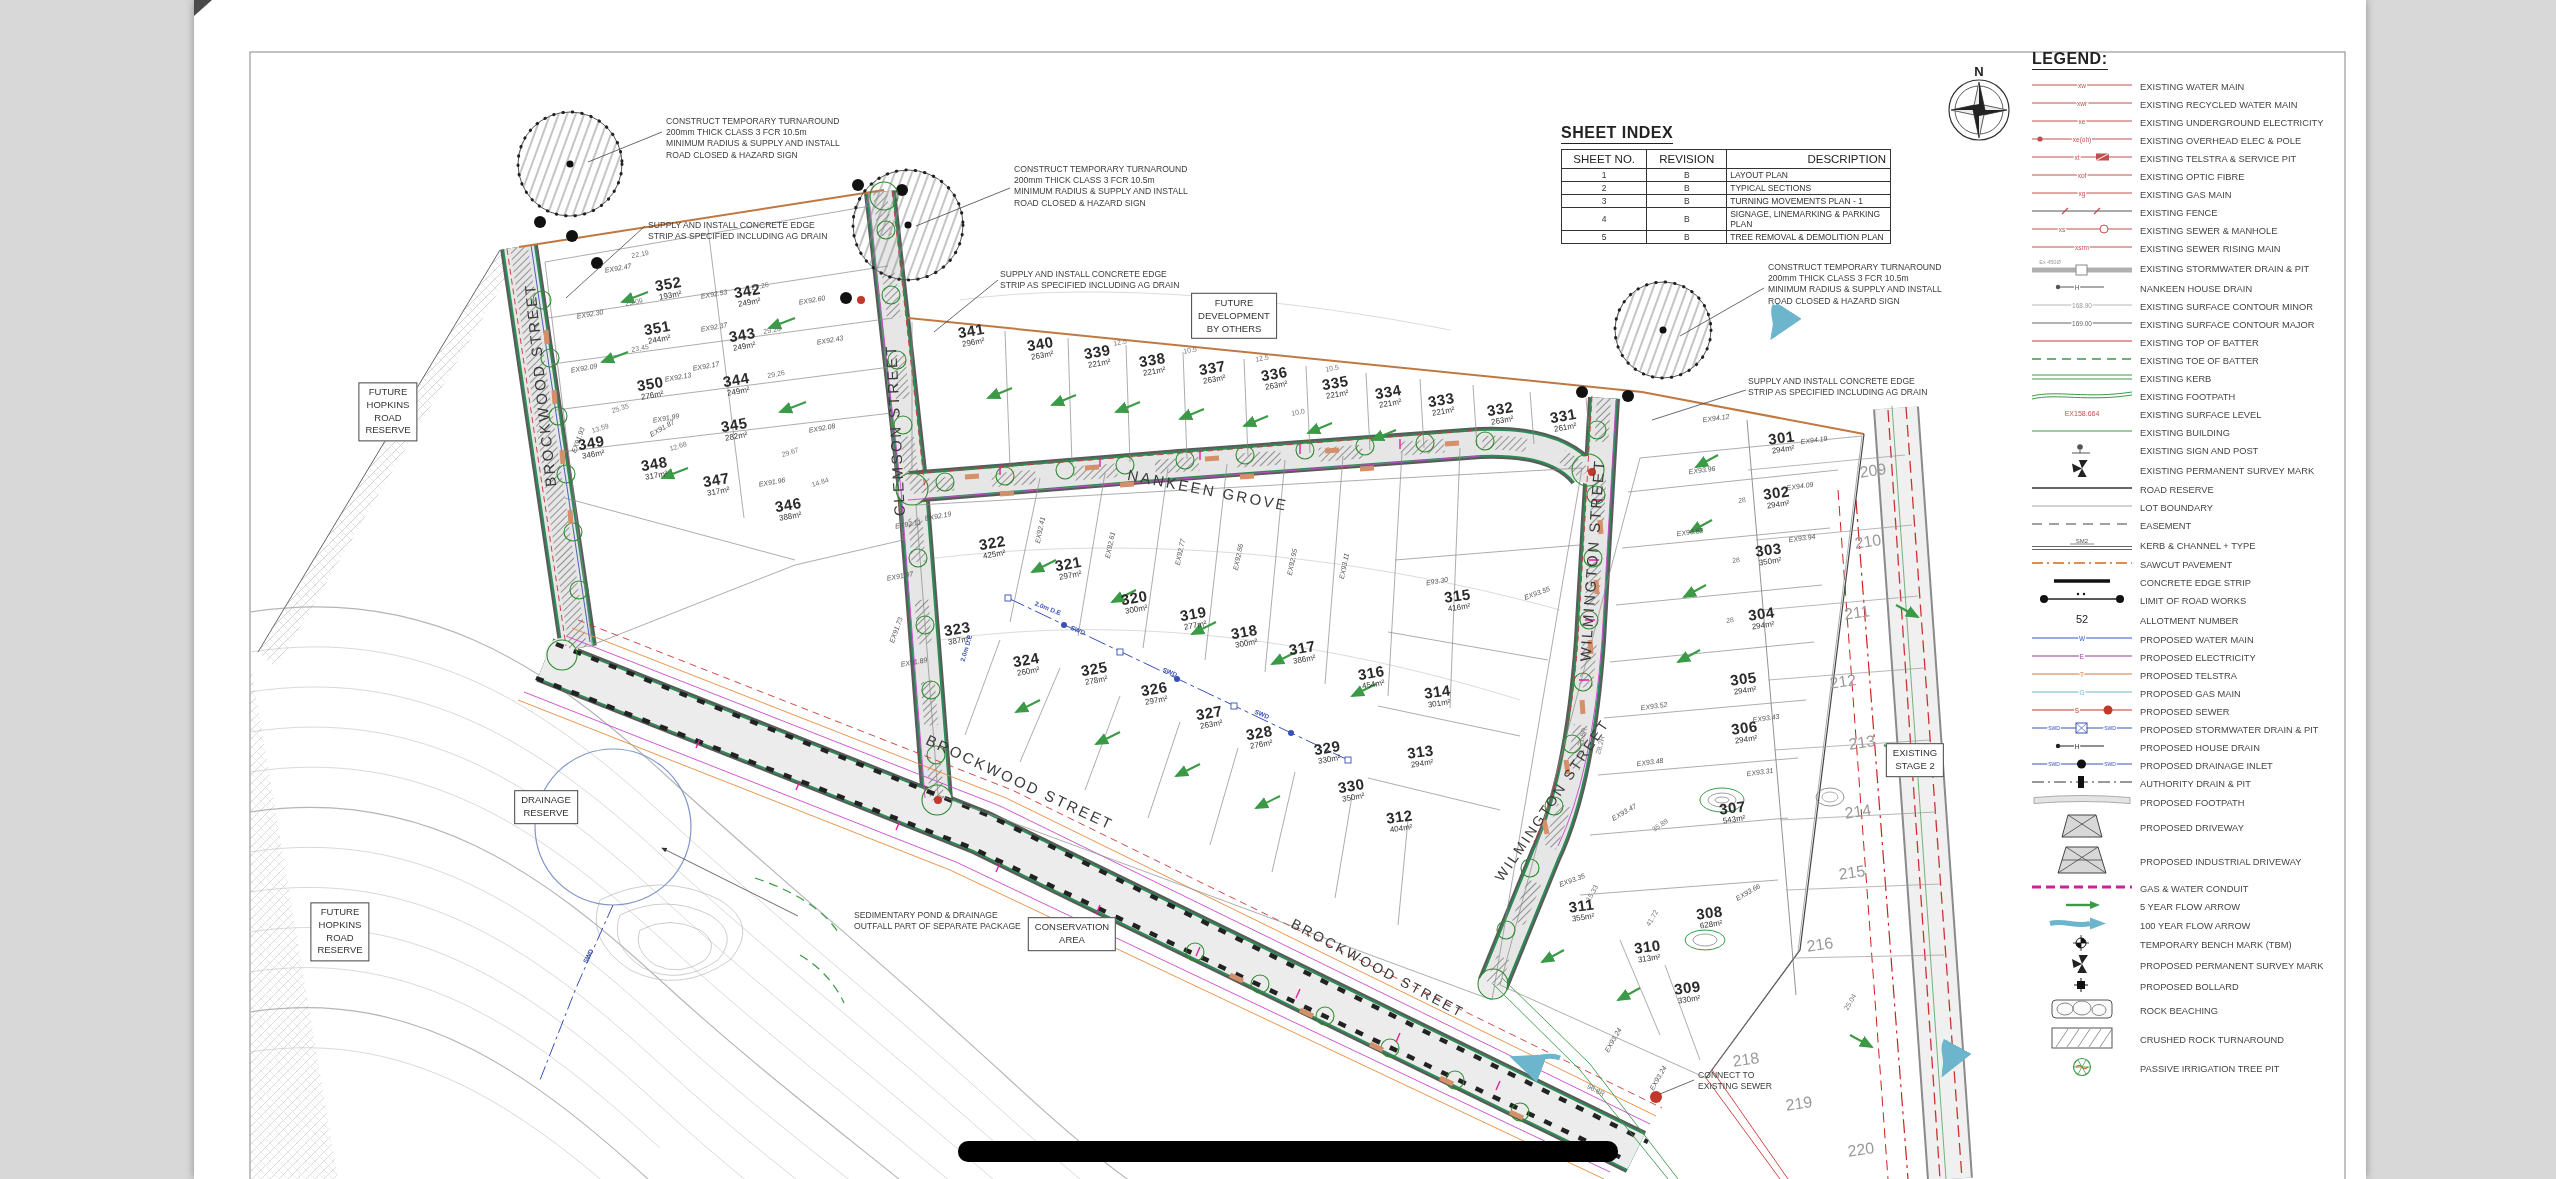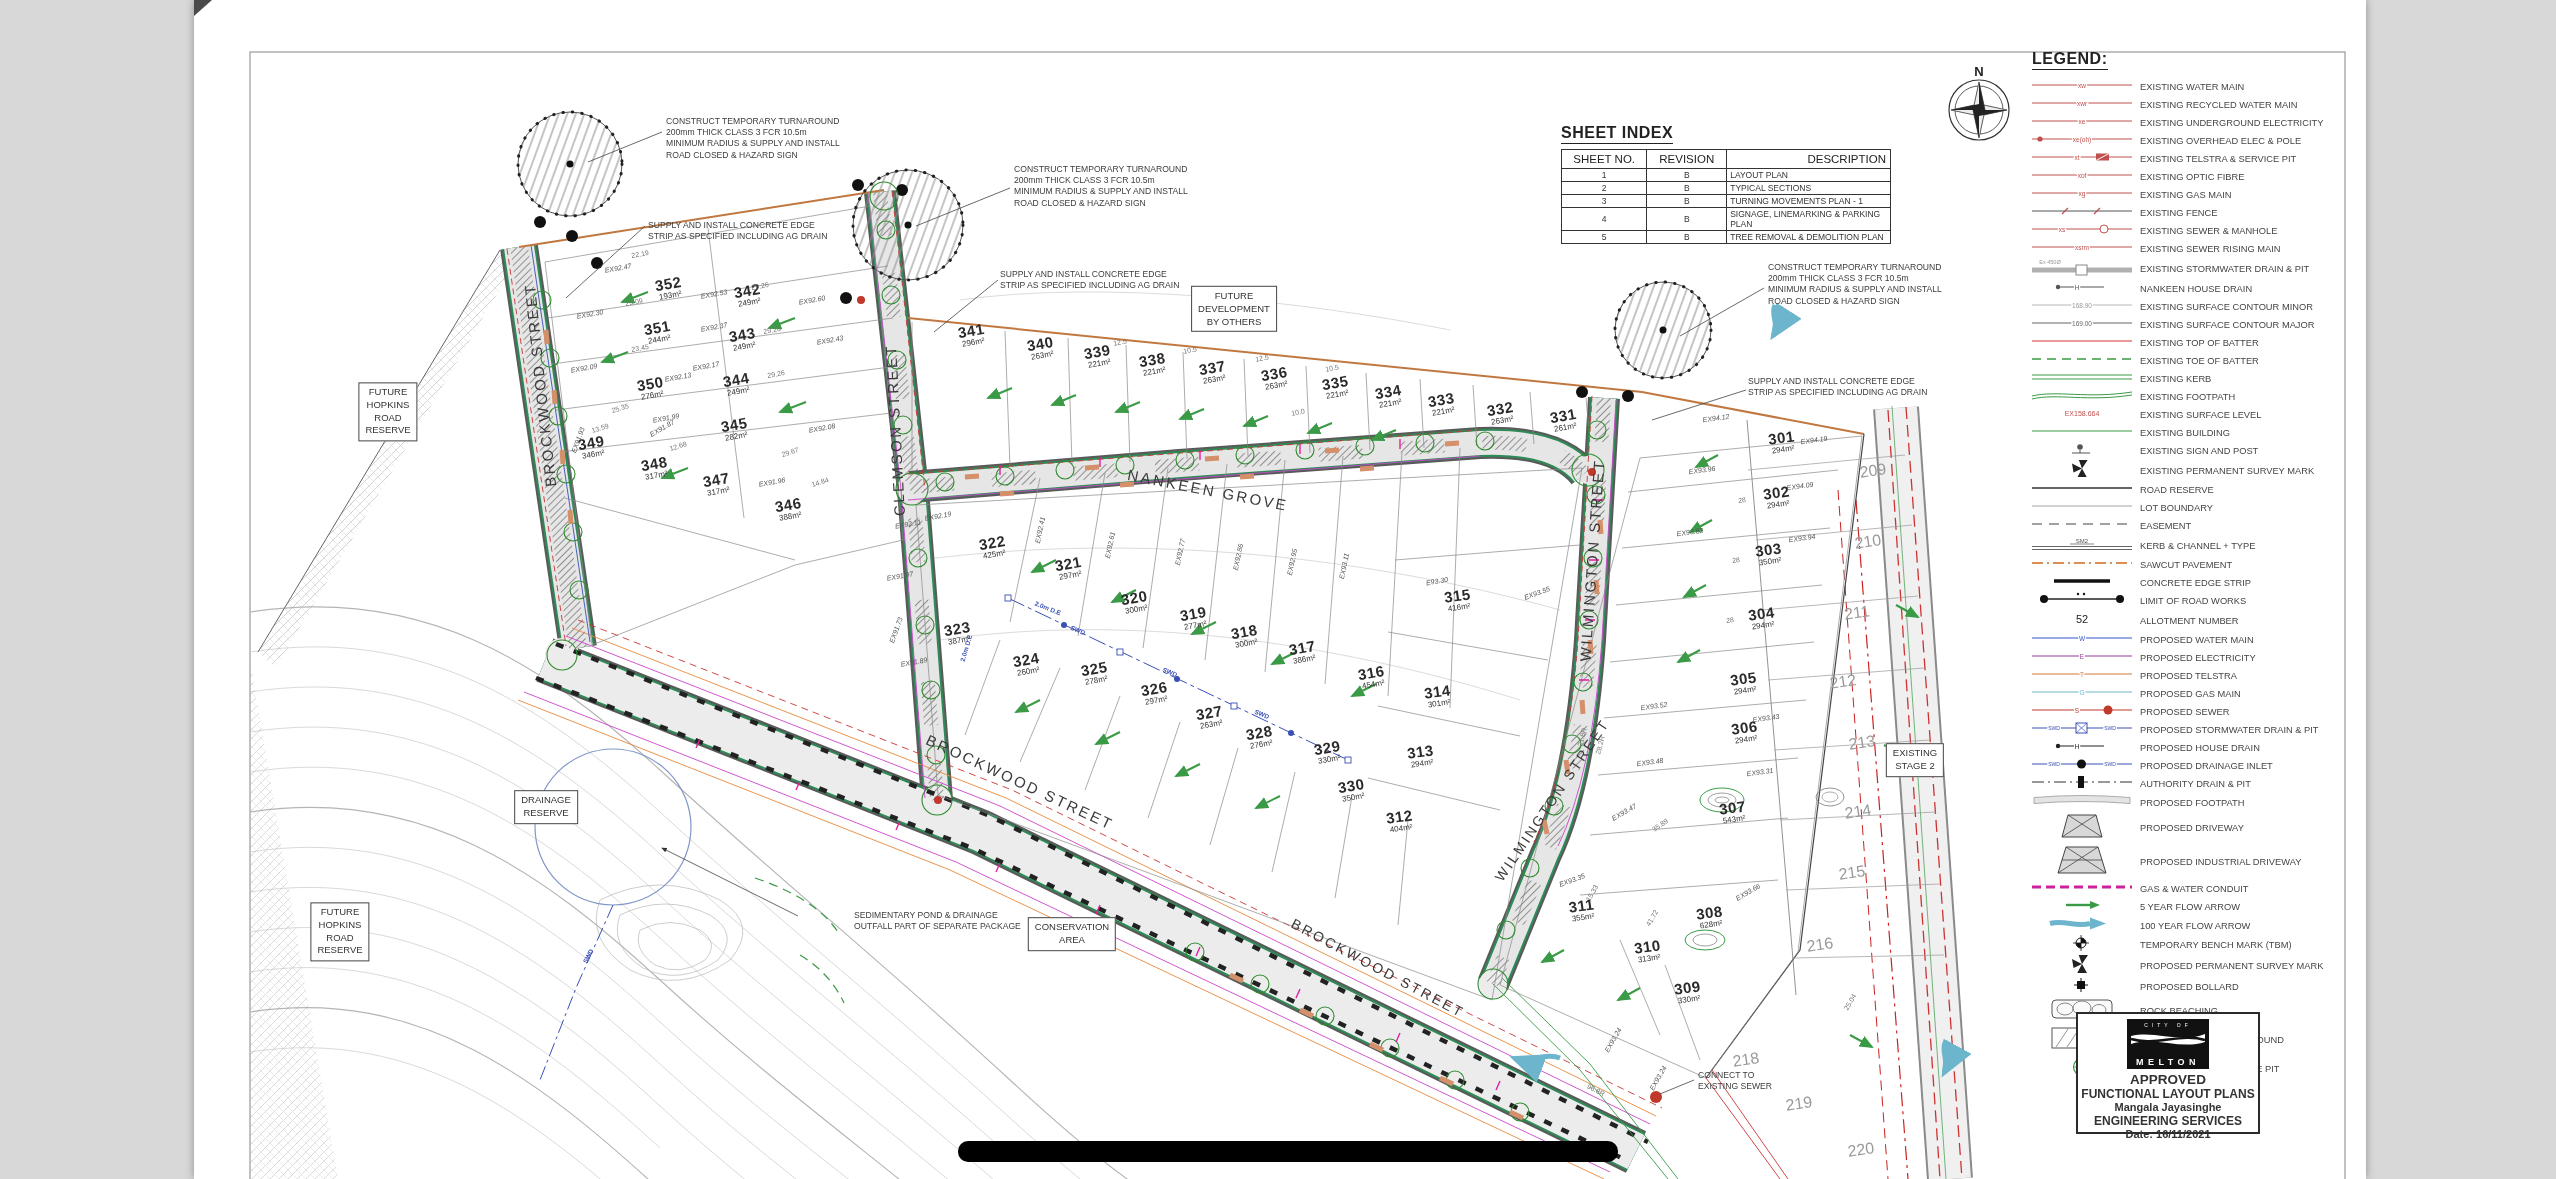--- a/index.html
+++ b/index.html
@@ -599,21 +599,21 @@
       <div class="abs callout" style="left: 1698px; top: 1070px;">CONNECT TO
 EXISTING SEWER</div>
       <div class="abs mapbox" style="left: 388px; top: 412px;">FUTURE HOPKINS
 ROAD RESERVE</div>
       <div class="abs mapbox" style="left: 340px; top: 932px;">FUTURE HOPKINS
 ROAD RESERVE</div>
       <div class="abs mapbox" style="left: 546px; top: 807px;">DRAINAGE
 RESERVE</div>
       <div class="abs mapbox" style="left: 1072px; top: 934px;">CONSERVATION
 AREA</div>
-      <div class="abs mapbox" style="left: 1234px; top: 309px;">FUTURE
+      <div class="abs mapbox" style="left: 1234px; top: 316px;">FUTURE
 DEVELOPMENT
 BY OTHERS</div>
       <div class="abs mapbox" style="left: 1915px; top: 760px;">EXISTING
 STAGE 2</div>
       <div class="abs spot" style="left: 618px; top: 268px; transform: translate(-50%, -50%) rotate(-10deg);">EX92.47</div>
       <div class="abs spot" style="left: 714px; top: 294px; transform: translate(-50%, -50%) rotate(-10deg);">EX92.53</div>
       <div class="abs spot" style="left: 812px; top: 300px; transform: translate(-50%, -50%) rotate(-10deg);">EX92.60</div>
       <div class="abs spot" style="left: 590px; top: 314px; transform: translate(-50%, -50%) rotate(-10deg);">EX92.30</div>
       <div class="abs spot" style="left: 714px; top: 327px; transform: translate(-50%, -50%) rotate(-10deg);">EX92.37</div>
       <div class="abs spot" style="left: 830px; top: 340px; transform: translate(-50%, -50%) rotate(-10deg);">EX92.43</div>
@@ -1123,30 +1123,15 @@
               <line x1="50" y1="12" x2="41.500001492762635" y2="12.005037555218346" stroke="#3a9a46" stroke-width="0.8"></line>
               <line x1="50" y1="12" x2="45.744184459442195" y2="4.642144736083299" stroke="#3a9a46" stroke-width="0.8"></line>
               <line x1="50" y1="12" x2="54.24272684282195" y2="4.634589696615802" stroke="#3a9a46" stroke-width="0.8"></line>
               <path d="M44 12 q3 -3 6 0 q3 3 6 0" stroke="#c87137" stroke-width="1.5" fill="none"></path>
             </svg></div>
           <span class="lbl">PASSIVE IRRIGATION TREE PIT</span>
         </div>
       </div>
   </div>
 
-  <div class="abs" id="stamp">
-    <div class="logo">
-      <div class="lt">CITY OF</div>
-      <svg width="82" height="22" viewBox="0 0 82 22">
-          <path d="M4,8 C28,2 54,16 78,6 L78,14 C54,22 28,8 4,16 Z" fill="#fff"></path>
-          <path d="M4,11 C28,18 54,5 78,12" stroke="#111" stroke-width="2.5" fill="none"></path>
-        </svg>
-      <div class="lname">MELTON</div>
-    </div>
-    <div class="s1">APPROVED</div>
-    <div class="s2">FUNCTIONAL LAYOUT PLANS</div>
-    <div class="s3">Mangala Jayasinghe</div>
-    <div class="s2">ENGINEERING SERVICES</div>
-    <div class="s3">Date: 16/11/2021</div>
-  </div>
 
   <div class="abs" id="blackbar"></div>
 </div>
 
 </body></html>

